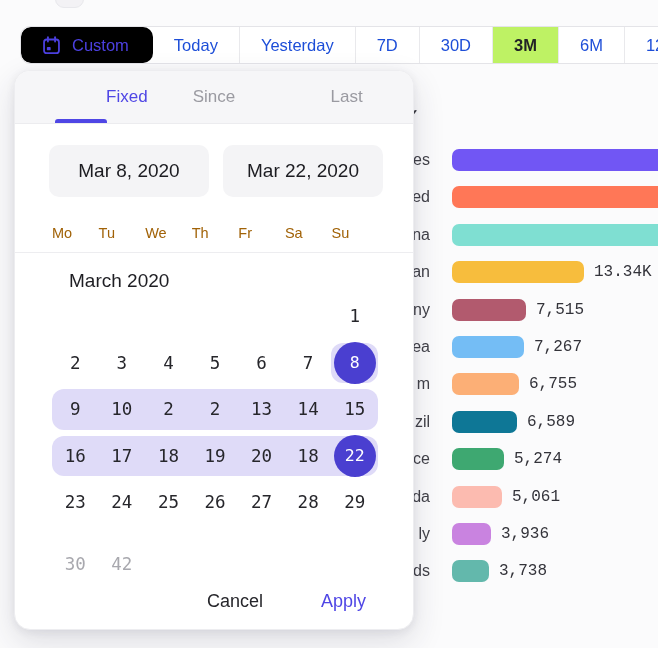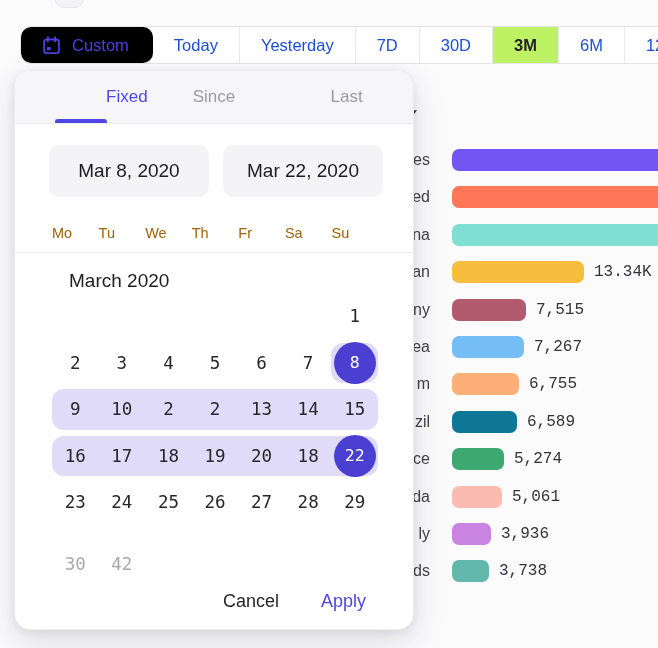--- a/index.html
+++ b/index.html
@@ -64,21 +64,21 @@
   .day.muted .num { color:#a8a8ae;margin-top:31px; }
   .day .rbg { position:absolute; top:3px; bottom:3px; left:0; right:0; background:#dfdbf8; z-index:1; }
   .day.in-first .rbg { border-radius:12px 0 0 12px; }
   .day.in-last .rbg, .day.end .rbg { border-radius:0 12px 12px 0; }
   .day.start .rbg { border-radius:12px; }
   .day .circle { position:absolute; left:50%; top:50%; transform:translate(-50%,-50%);
     width:42px; height:42px; border-radius:50%; background:#4a3fd0; z-index:2; }
   .day.start .num, .day.end .num { color:#fff; font-size:16.5px; }
 
   .footer { position:absolute; left:0; right:0; top:512px; height:36px; display:flex;
-    justify-content:flex-end; align-items:center; gap:42px; padding-right:47px; }
+    justify-content:flex-end; align-items:center; gap:58px; padding-right:47px; }
   .btn { font-size:18px; font-weight:500; cursor:pointer; background:none; border:none;
     font-family:"Liberation Sans", sans-serif; }
   .btn.cancel { color:#26262b; }
   .btn.apply { color:#4f46e5; }
 </style>
 </head>
 <body>
 
 <div class="top-sliver"></div>
 

